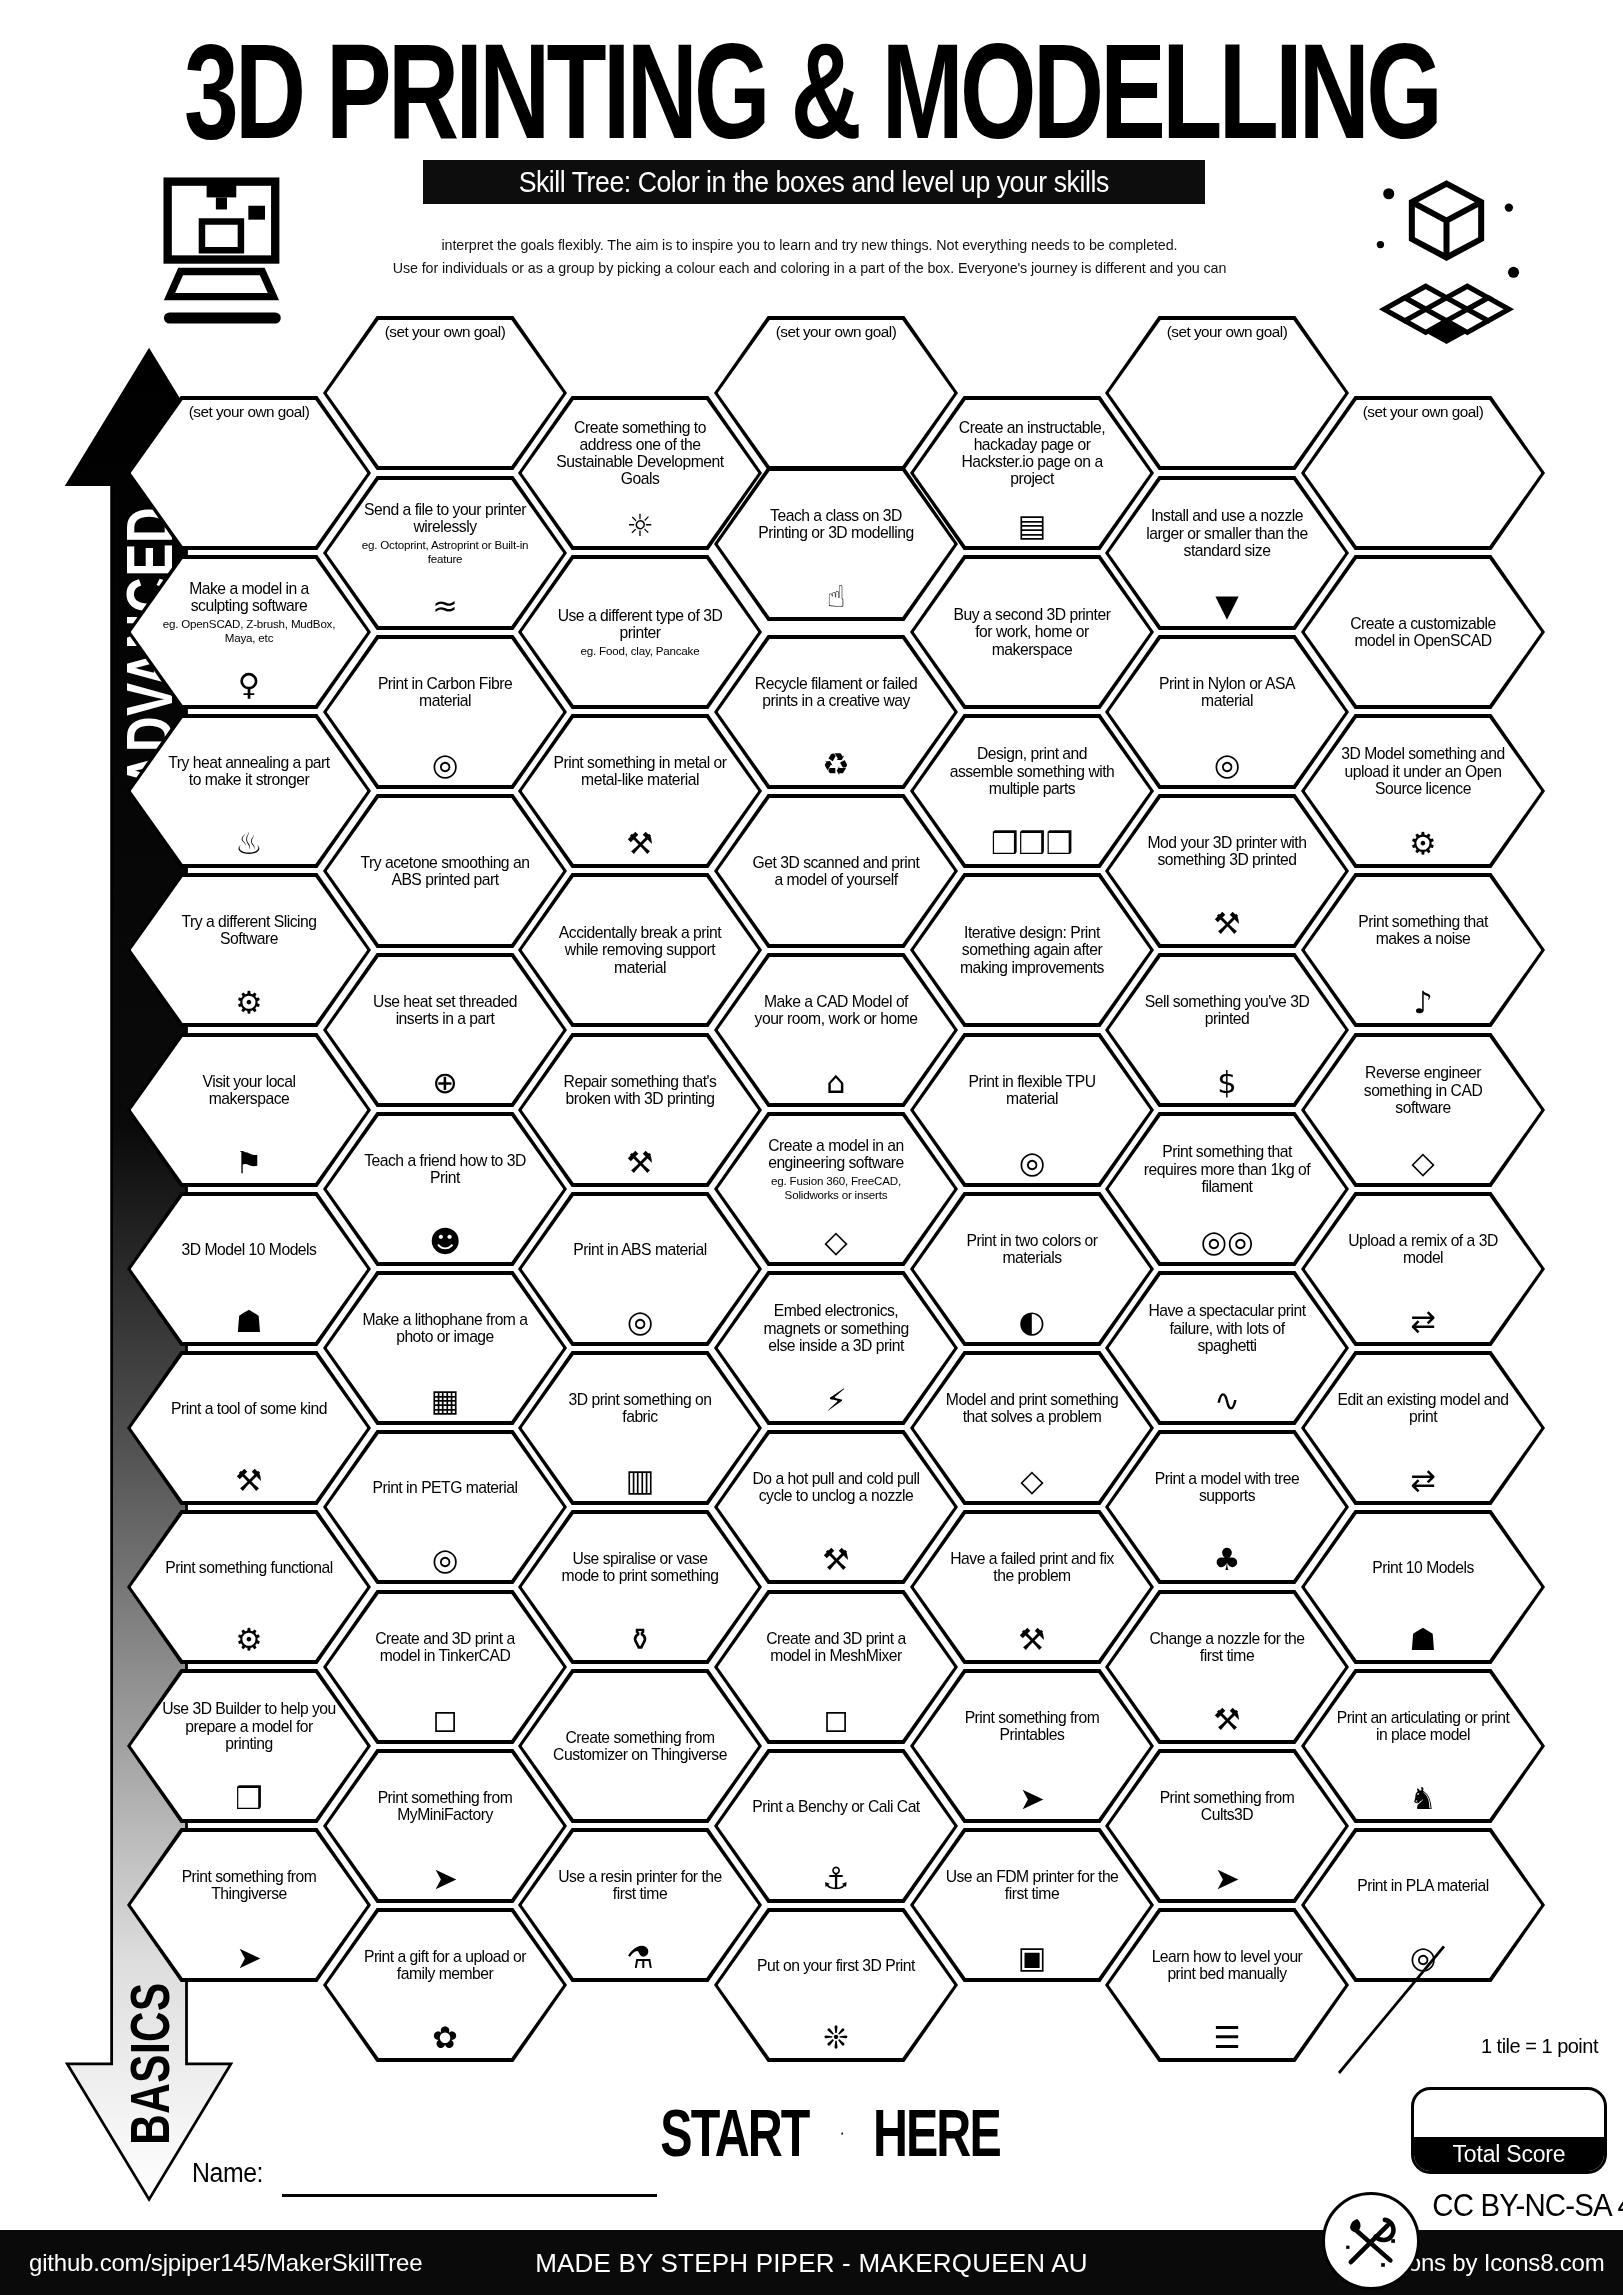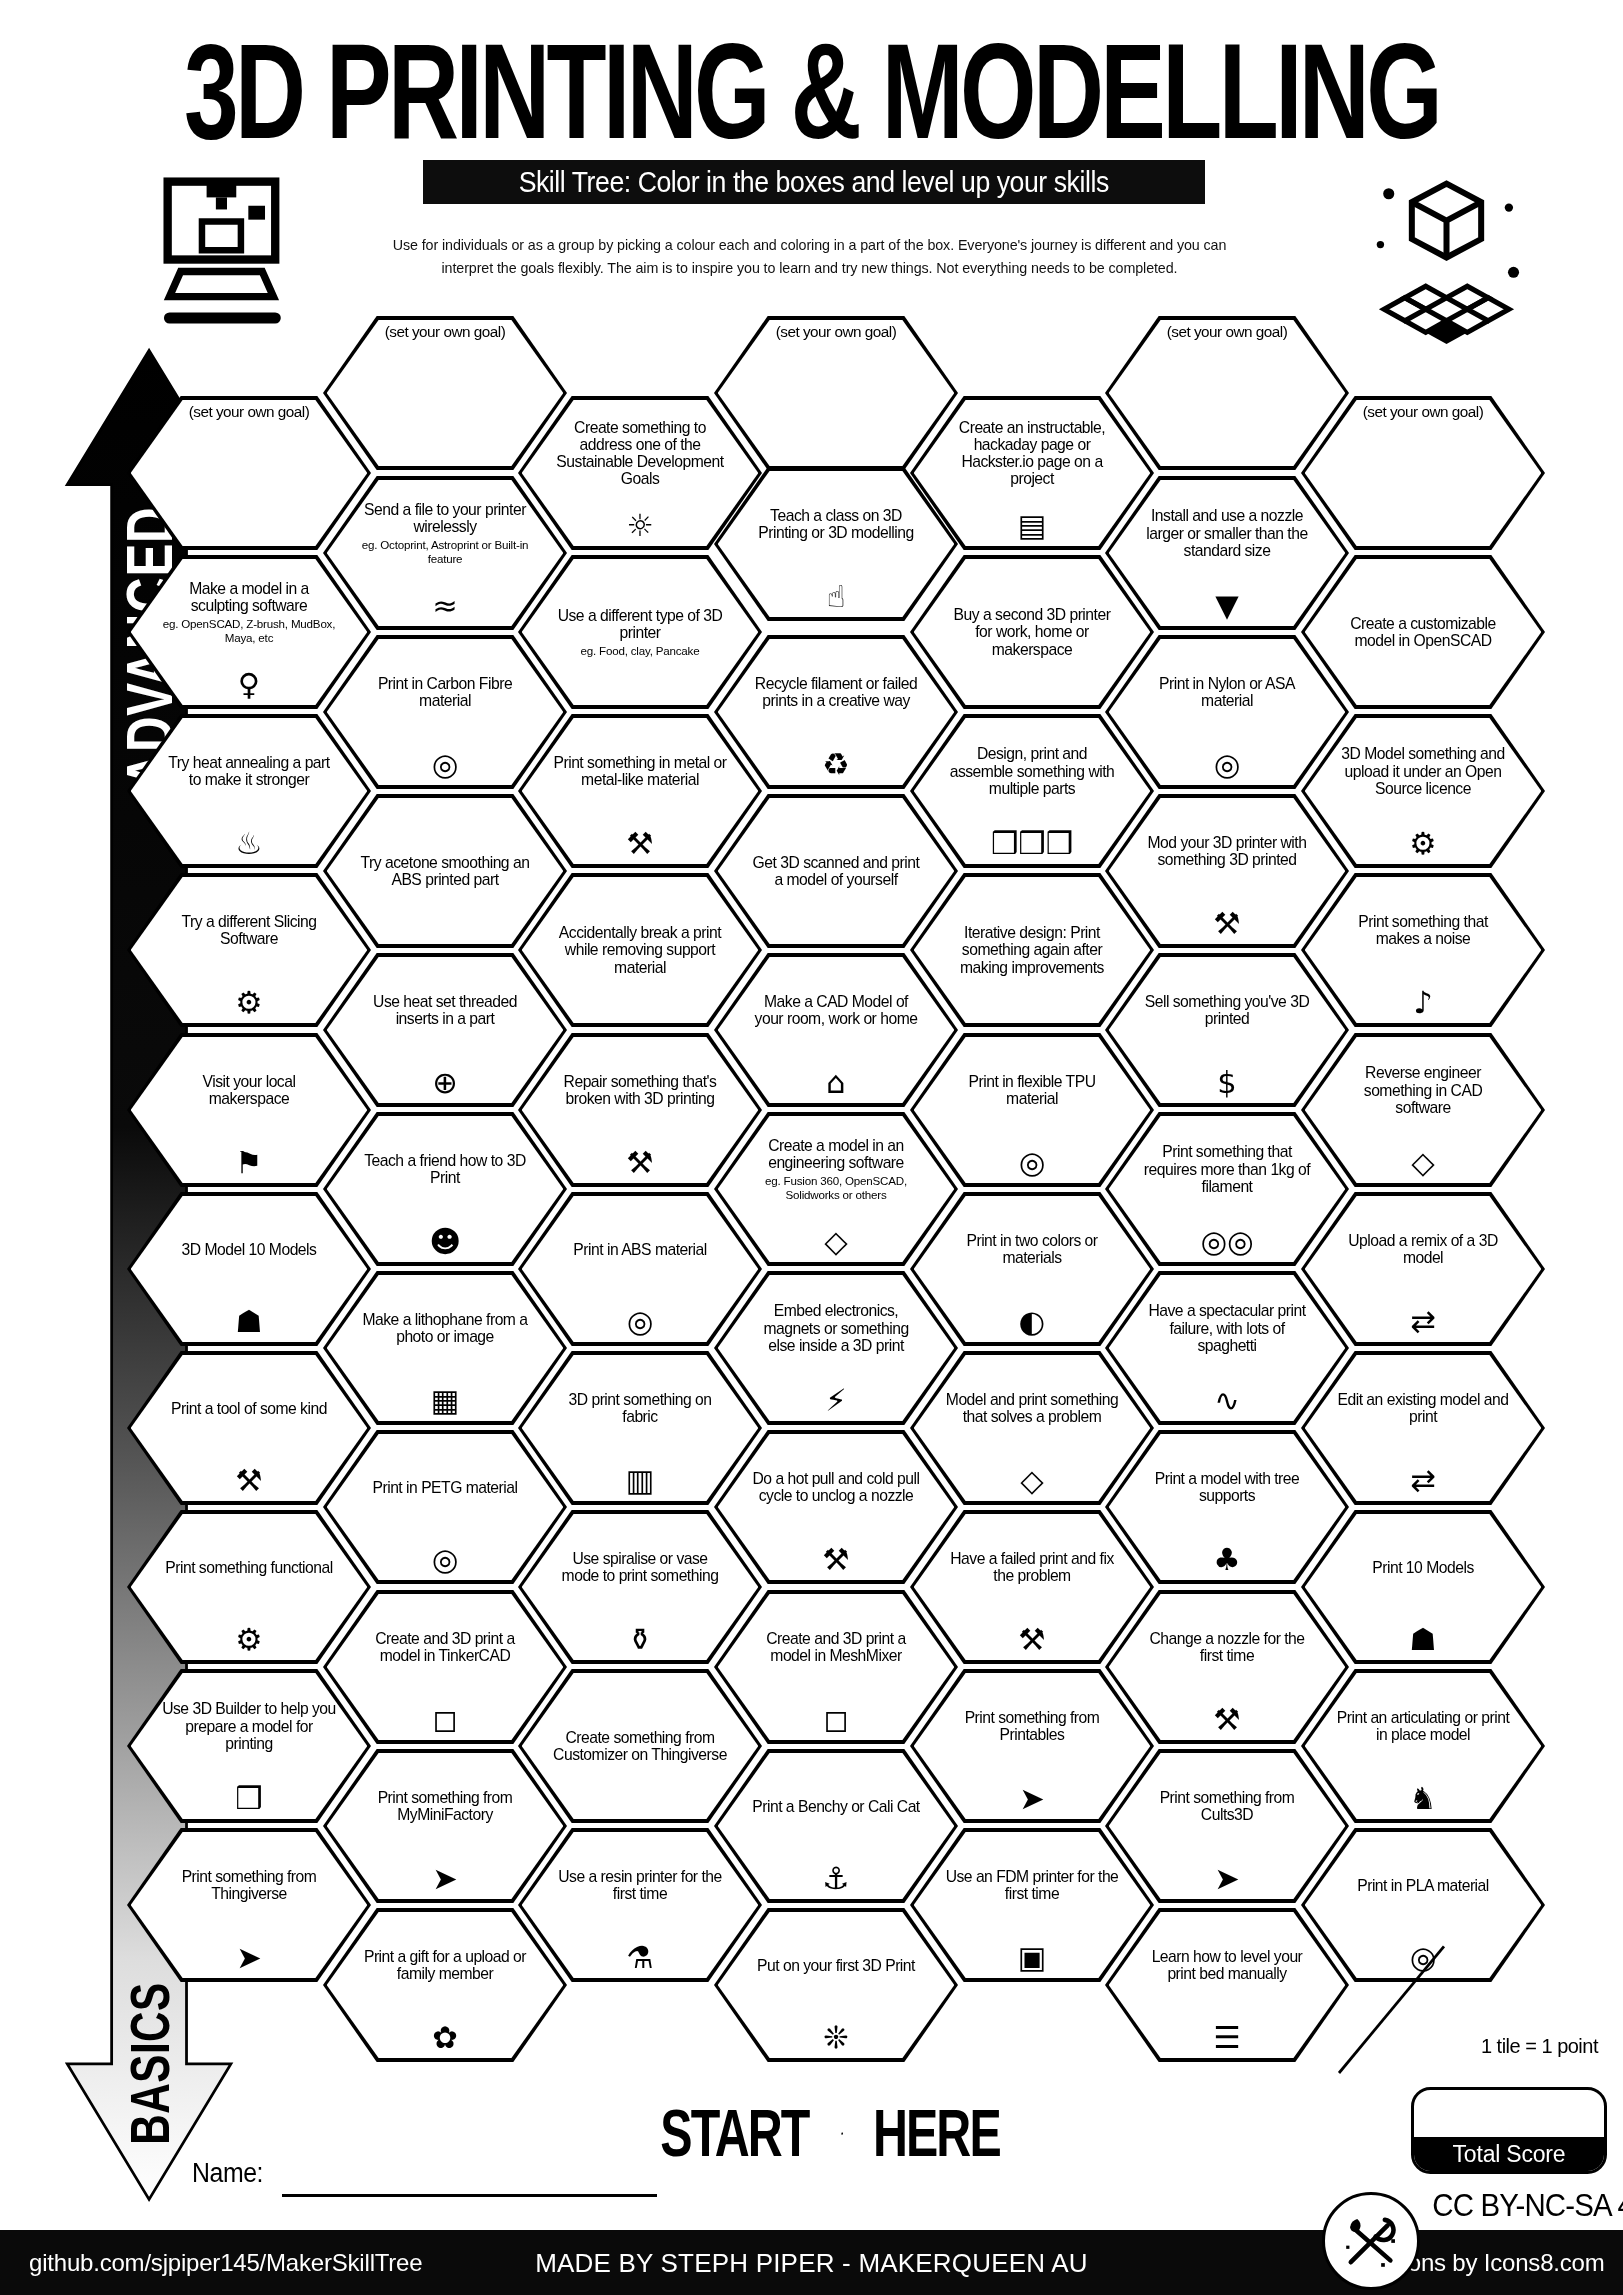--- a/index.html
+++ b/index.html
@@ -141,22 +141,22 @@
     <path d="M95 315 L140 340 L185 315 M185 315 L230 340 L275 315"></path>
   </g>
   <path d="M140 340 L185 365 L230 340 L185 315 Z" fill="#000"></path>
 </svg>
 
 <div class="subtitle-bar">
   <span>Skill Tree:  Color in the boxes and level up your skills</span>
 </div>
 
 <div class="description">
+  <div>interpret the goals flexibly.  The aim is to inspire you to learn and try new things. Not everything needs to be completed.</div>
   <div>Use for individuals or as a group by picking a colour each and coloring in a part of the box.  Everyone's journey is different and you can</div>
-  <div>interpret the goals flexibly.  The aim is to inspire you to learn and try new things. Not everything needs to be completed.</div>
 </div>
 
 <svg class="axis-arrow" width="208" height="1897" viewBox="0 0 450 4100">
   <defs>
     <linearGradient id="lvl" x1="0" y1="0" x2="0" y2="1">
       <stop offset="0" stop-color="#000"></stop>
       <stop offset="0.42" stop-color="#0a0a0a"></stop>
       <stop offset="0.60" stop-color="#555"></stop>
       <stop offset="0.74" stop-color="#9a9a9a"></stop>
       <stop offset="0.87" stop-color="#ddd"></stop>
@@ -450,21 +450,21 @@
       <div class="hex-content has-icon">
         <div class="hex-label">Make a CAD Model of your room, work or home</div>
       </div>
       <div class="hex-icon">⌂</div>
     </div>
     <div class="hex" style="left: 714px; top: 1112px;">
       <div class="hex-shape"></div>
       <div class="hex-fill"></div>
       <div class="hex-content has-icon">
         <div class="hex-label">Create a model in an engineering software</div>
-        <div class="hex-note">eg. Fusion 360, OpenSCAD, Solidworks or others</div>
+        <div class="hex-note">eg. Fusion 360, FreeCAD, Solidworks or inserts</div>
       </div>
       <div class="hex-icon">◇</div>
     </div>
     <div class="hex" style="left: 714px; top: 1271px;">
       <div class="hex-shape"></div>
       <div class="hex-fill"></div>
       <div class="hex-content has-icon">
         <div class="hex-label">Embed electronics, magnets or something else inside a 3D print</div>
       </div>
       <div class="hex-icon">⚡</div>

